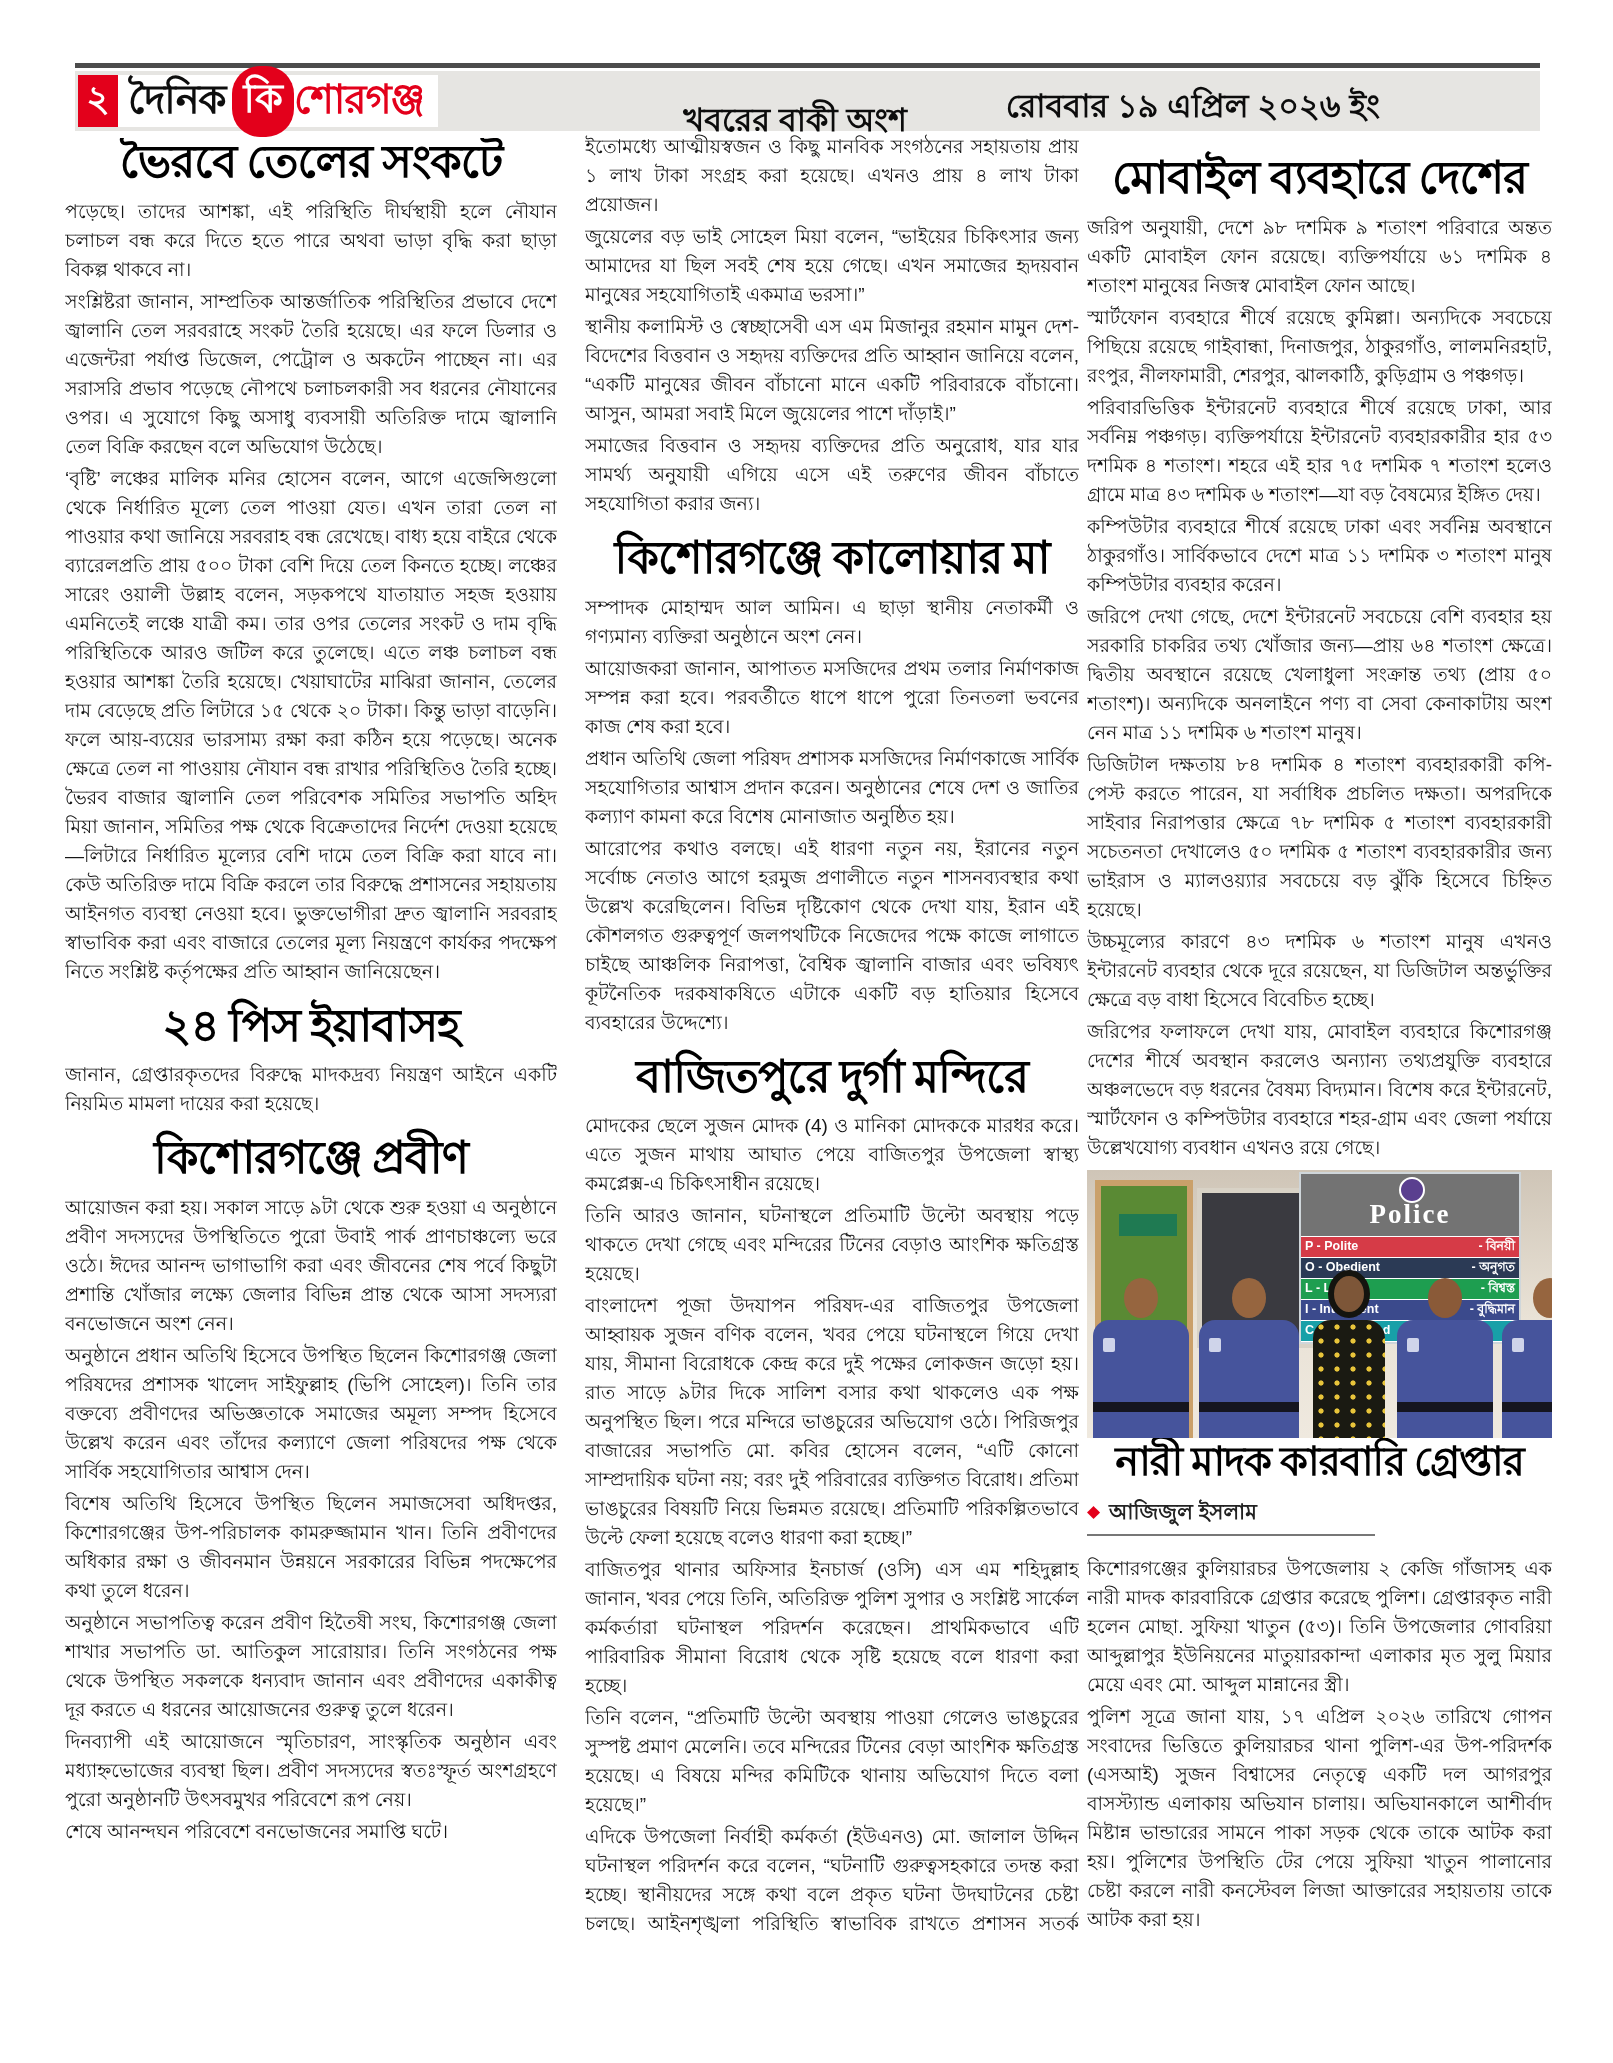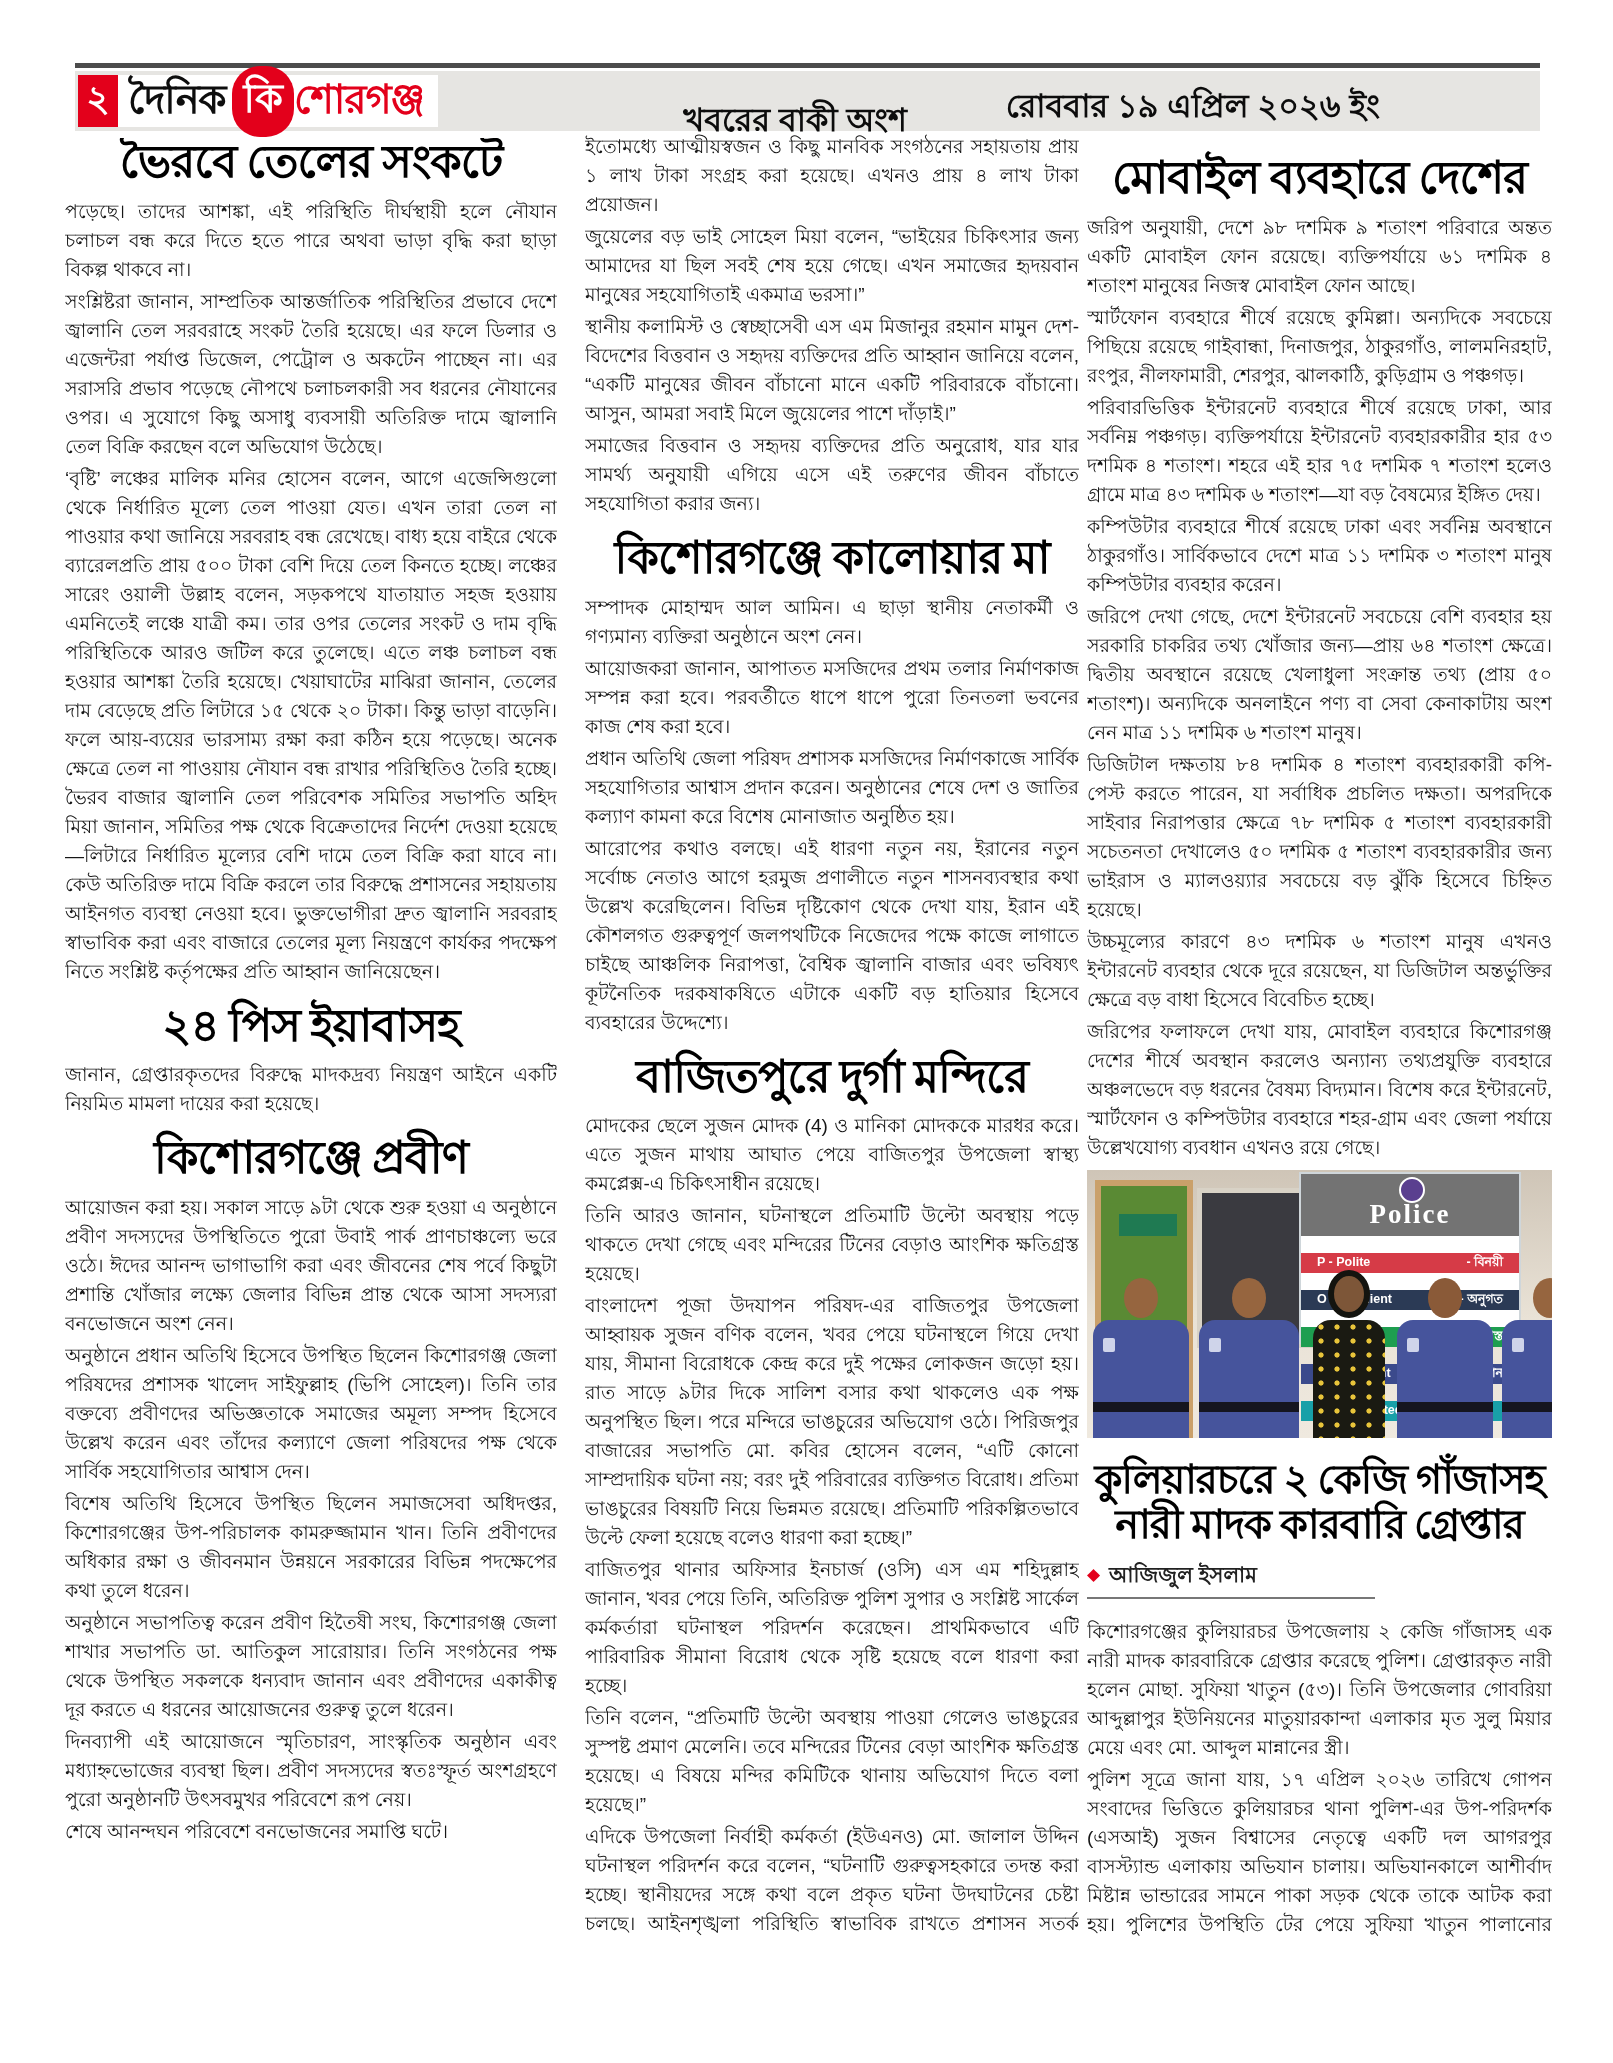--- a/index.html
+++ b/index.html
@@ -41,21 +41,21 @@
   .pp-door{position:absolute;left:8px;top:10px;width:86px;height:258px;background:#5a8a34;border:6px solid #caa06a;}
   .pp-door-sign{position:absolute;left:18px;top:28px;width:58px;height:22px;background:#1f7a52;}
   .pp-window{position:absolute;left:110px;top:18px;width:160px;height:150px;background:#3a3a40;border:5px solid #d8d2c6;}
   .pp-sign{position:absolute;left:212px;top:2px;width:218px;height:168px;background:#fff;border:2px solid #cfd6da;}
   .pp-sign-head{position:relative;height:62px;background:#737373;color:#fff;text-align:center;}
   .pp-crest{position:absolute;left:50%;top:3px;width:22px;height:22px;margin-left:-11px;border-radius:50%;
       background:#5a3f8f;border:2px solid #fff;}
   .pp-sign-title{position:absolute;left:0;right:0;top:26px;font-size:27px;font-weight:bold;
       font-family:"Liberation Serif","DejaVu Serif",serif;letter-spacing:2px;}
   .pp-row{height:20px;display:flex;justify-content:space-between;align-items:center;
-      padding:0 16px;color:#fff;font-size:12.5px;font-weight:bold;margin-top:17px;}
+      padding:0 4px;color:#fff;font-size:12.5px;font-weight:bold;margin-top:1px;}
   .r0{background:#d63b47;} .r1{background:#2b3a55;} .r2{background:#1e9e50;} .r3{background:#3b4a8c;} .r4{background:#18a0a8;}
   .figure{position:absolute;bottom:0;}
   .fg-head{width:34px;height:40px;border-radius:50%;margin:0 auto 2px;background:#96653f;}
   .fg-torso{width:100%;height:118px;background:#46549c;border-radius:16px 16px 0 0;position:relative;}
   .fg-belt{position:absolute;left:0;right:0;bottom:26px;height:10px;background:#15151f;}
   .fg-badge{position:absolute;left:10px;top:18px;width:12px;height:14px;background:#cfd4ea;border-radius:2px;}
   .officer1{left:6px;width:96px;}  .officer2{left:112px;width:100px;}
   .woman-fg{left:226px;width:72px;}
   .woman-fg .fg-head{background:#7d5638;width:30px;height:36px;border:6px solid #14140f;}
   .woman-fg .fg-torso{background-color:#1a1a12;border-radius:18px 18px 0 0;
@@ -207,21 +207,20 @@
           </div>
         <div class="figure officer4">
             <div class="fg-head"></div>
             <div class="fg-torso">
               <div class="fg-badge"></div>
               <div class="fg-belt"></div>
             </div>
           </div>
       </div>
 
-      <h2 class="headline two-line">কুলিয়ারচরে ২ কেজি গাঁজাসহ</h2>
       <h2 class="headline two-line" style="margin-top:-4px;">নারী মাদক কারবারি গ্রেপ্তার</h2>
       <div class="byline">
         <span class="bullet-diamond">◆</span>
         <span>আজিজুল ইসলাম</span>
       </div>
       <p>কিশোরগঞ্জের কুলিয়ারচর উপজেলায় ২ কেজি গাঁজাসহ এক নারী মাদক কারবারিকে গ্রেপ্তার করেছে পুলিশ। গ্রেপ্তারকৃত নারী হলেন মোছা. সুফিয়া খাতুন (৫৩)। তিনি উপজেলার গোবরিয়া আব্দুল্লাপুর ইউনিয়নের মাতুয়ারকান্দা এলাকার মৃত সুলু মিয়ার মেয়ে এবং মো. আব্দুল মান্নানের স্ত্রী।</p>
       <p>পুলিশ সূত্রে জানা যায়, ১৭ এপ্রিল ২০২৬ তারিখে গোপন সংবাদের ভিত্তিতে কুলিয়ারচর থানা পুলিশ-এর উপ-পরিদর্শক (এসআই) সুজন বিশ্বাসের নেতৃত্বে একটি দল আগরপুর বাসস্ট্যান্ড এলাকায় অভিযান চালায়। অভিযানকালে আশীর্বাদ মিষ্টান্ন ভান্ডারের সামনে পাকা সড়ক থেকে তাকে আটক করা হয়। পুলিশের উপস্থিতি টের পেয়ে সুফিয়া খাতুন পালানোর চেষ্টা করলে নারী কনস্টেবল লিজা আক্তারের সহায়তায় তাকে আটক করা হয়।</p>
 
     </article>
 

